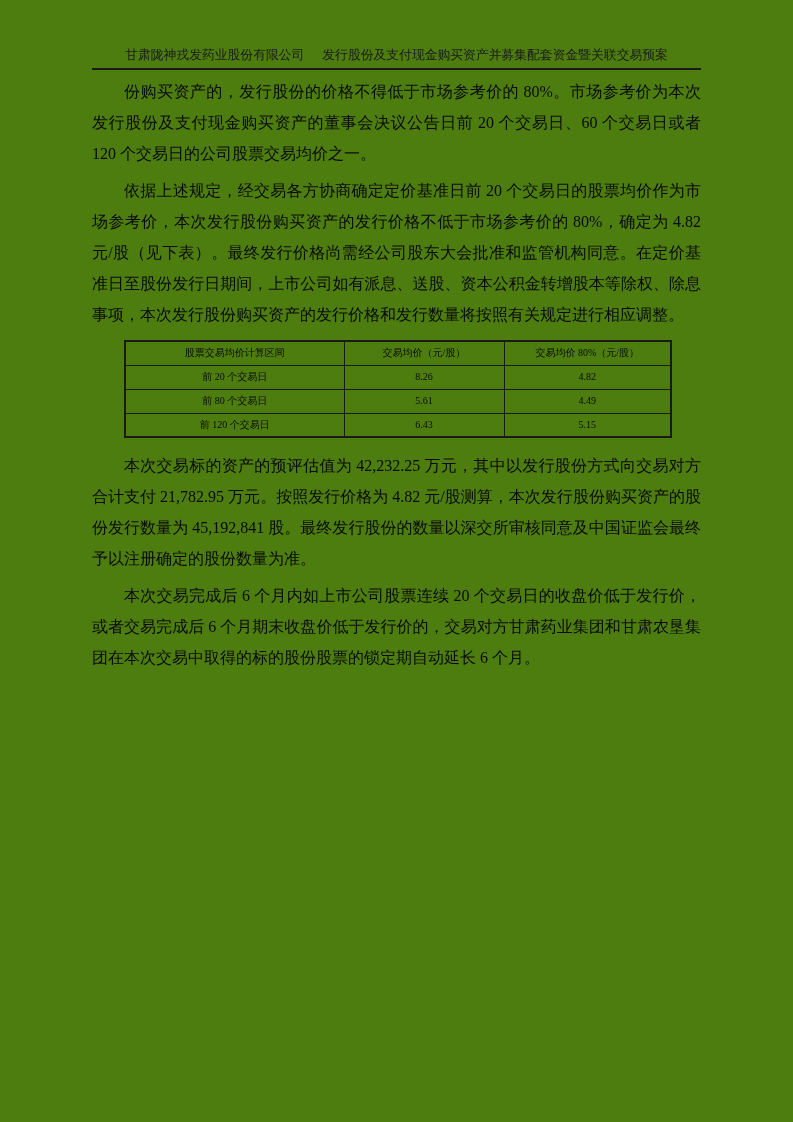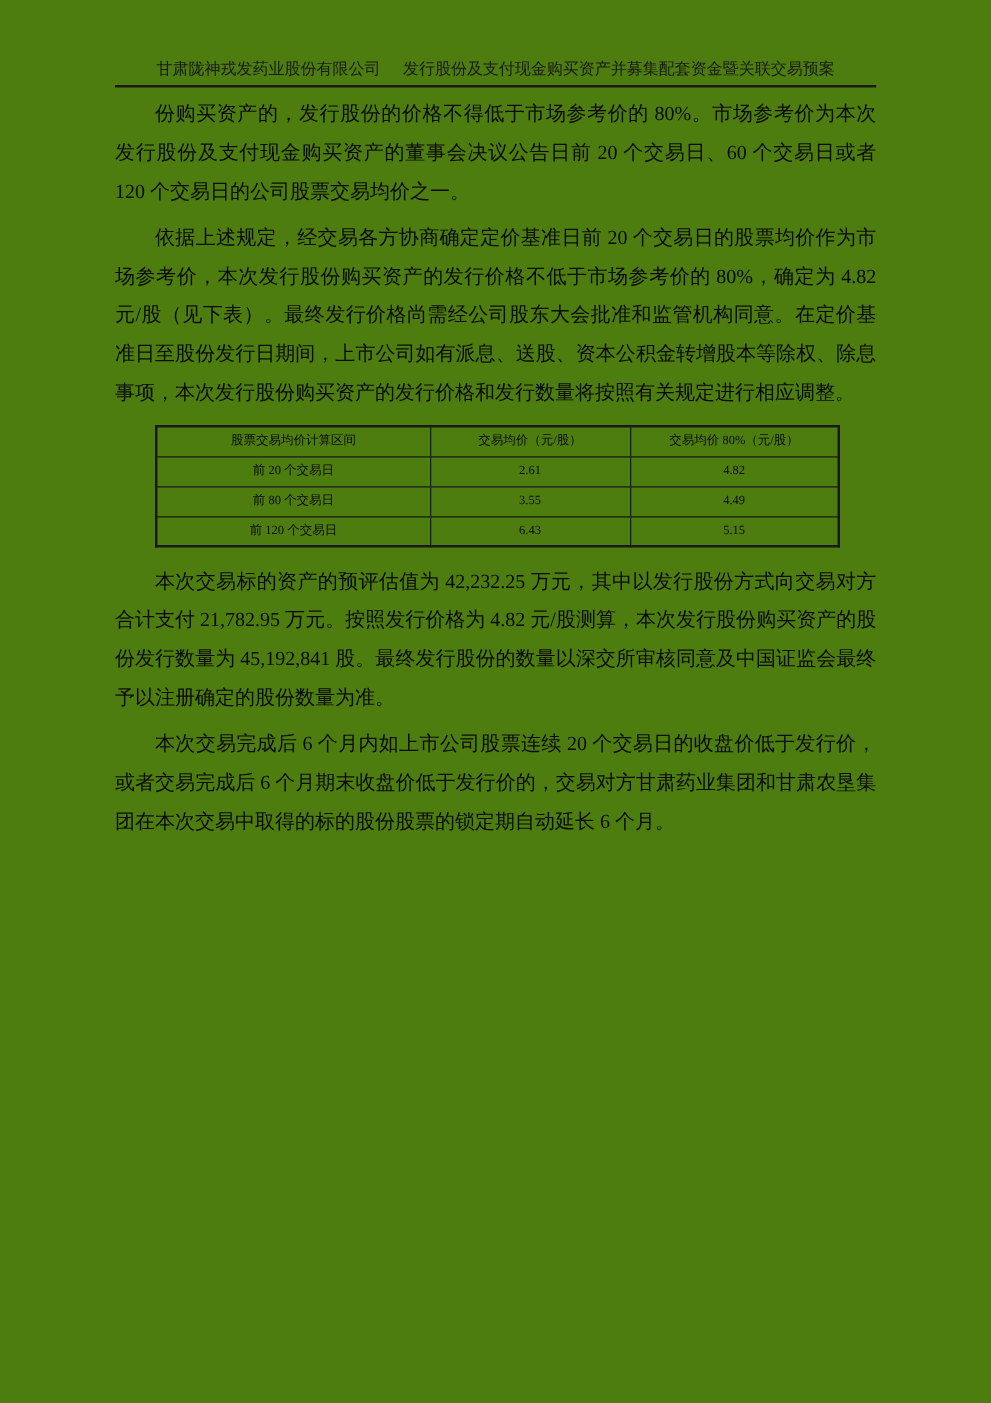--- a/index.html
+++ b/index.html
@@ -85,26 +85,26 @@
           <col class="c3">
         </colgroup>
       <tbody>
         <tr>
           <td>股票交易均价计算区间</td>
           <td>交易均价（元/股）</td>
           <td>交易均价 80%（元/股）</td>
         </tr>
         <tr>
           <td>前 20 个交易日</td>
-          <td>2.61</td>
+          <td>8.26</td>
           <td>4.82</td>
         </tr>
         <tr>
           <td>前 80 个交易日</td>
-          <td>3.55</td>
+          <td>5.61</td>
           <td>4.49</td>
         </tr>
         <tr>
           <td>前 120 个交易日</td>
           <td>6.43</td>
           <td>5.15</td>
         </tr>
       </tbody>
     </table>
 

